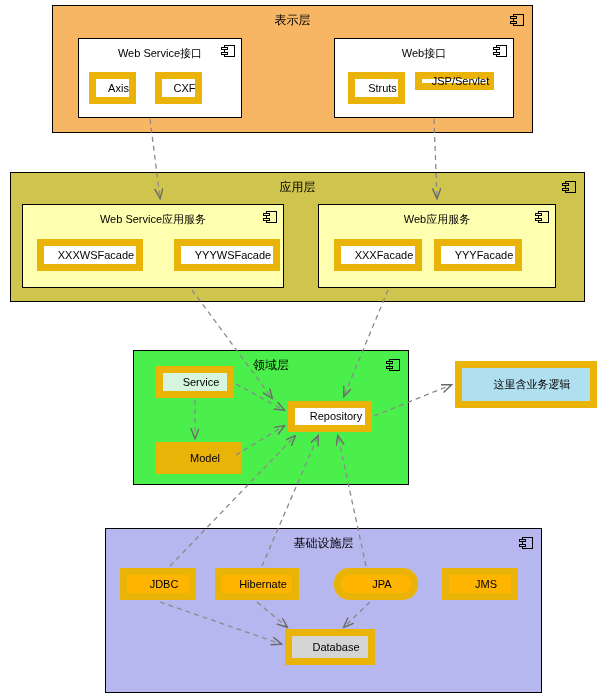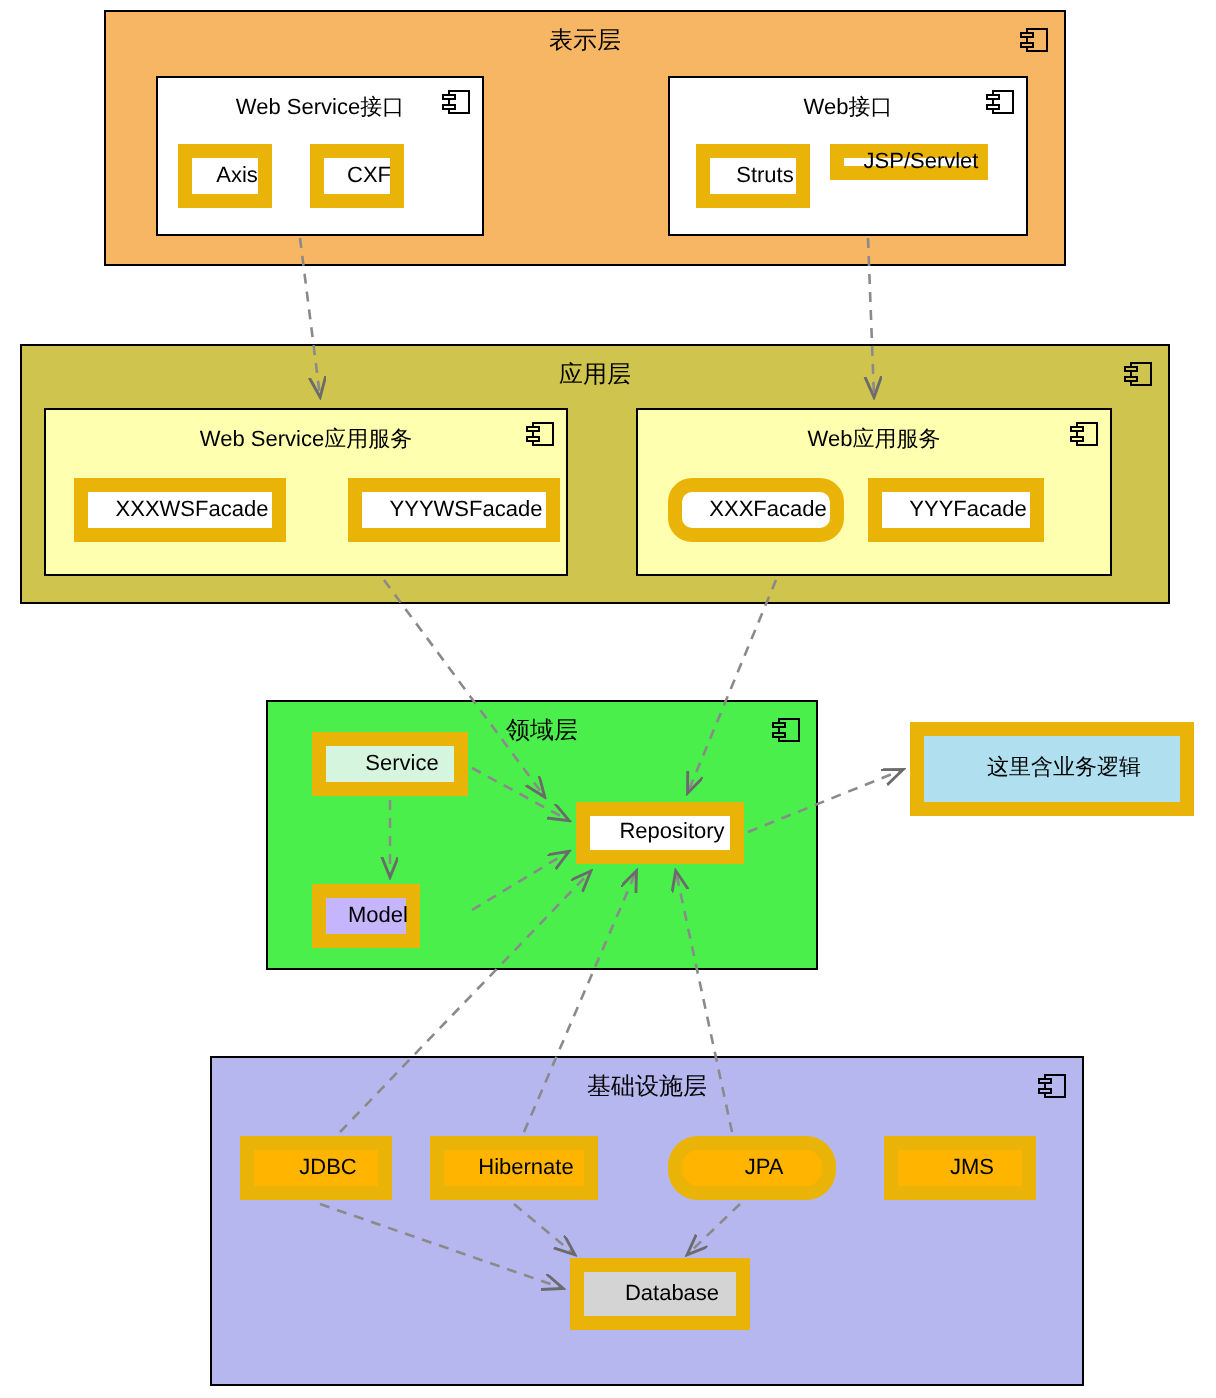--- a/index.html
+++ b/index.html
@@ -90,33 +90,33 @@
   <div class="leaf" style="left:157px;top:239px;width:106px;height:32px;background:#ffffff;margin-left:17px;">YYYWSFacade</div>
 
   <div class="node" style="left:318px;top:204px;width:238px;height:84px;background:#ffffb0;">
     <div class="comp-title">Web应用服务</div>
     <div class="uml-icon" style="right:6px;top:6px;background:#ffffb0;">
       <div class="body"></div>
         <div class="tab t1"></div>
         <div class="tab t2"></div>
     </div>
   </div>
-  <div class="leaf" style="left:334px;top:239px;width:88px;height:32px;background:#ffffff;border-radius:12px;">XXXFacade</div>
+  <div class="leaf" style="left:334px;top:239px;width:88px;height:32px;background:#ffffff;">XXXFacade</div>
   <div class="leaf" style="left:434px;top:239px;width:88px;height:32px;background:#ffffff;">YYYFacade</div>
 
   <div class="node" style="left:133px;top:350px;width:276px;height:135px;background:#4bef4b;">
     <div class="layer-title">领域层</div>
     <div class="uml-icon" style="right:8px;top:8px;background:#4bef4b;">
       <div class="body"></div>
         <div class="tab t1"></div>
         <div class="tab t2"></div>
     </div>
   </div>
   <div class="leaf" style="left:156px;top:366px;width:78px;height:32px;background:#d6f5df;">Service</div>
-  <div class="leaf" style="left:156px;top:442px;width:54px;height:32px;background:#c4b5fd;">Model</div>
+  <div class="leaf" style="left:156px;top:442px;width:86px;height:32px;background:#eab308;">Model</div>
   <div class="leaf" style="left:288px;top:401px;width:84px;height:31px;background:#ffffff;">Repository</div>
 
   <div class="leaf" style="left:455px;top:361px;width:142px;height:47px;background:#b0e0f0;font-size:11px;">这里含业务逻辑</div>
 
   <div class="node" style="left:105px;top:528px;width:437px;height:165px;background:#b7b7ef;">
     <div class="layer-title">基础设施层</div>
     <div class="uml-icon" style="right:8px;top:8px;background:#b7b7ef;">
       <div class="body"></div>
         <div class="tab t1"></div>
         <div class="tab t2"></div>

